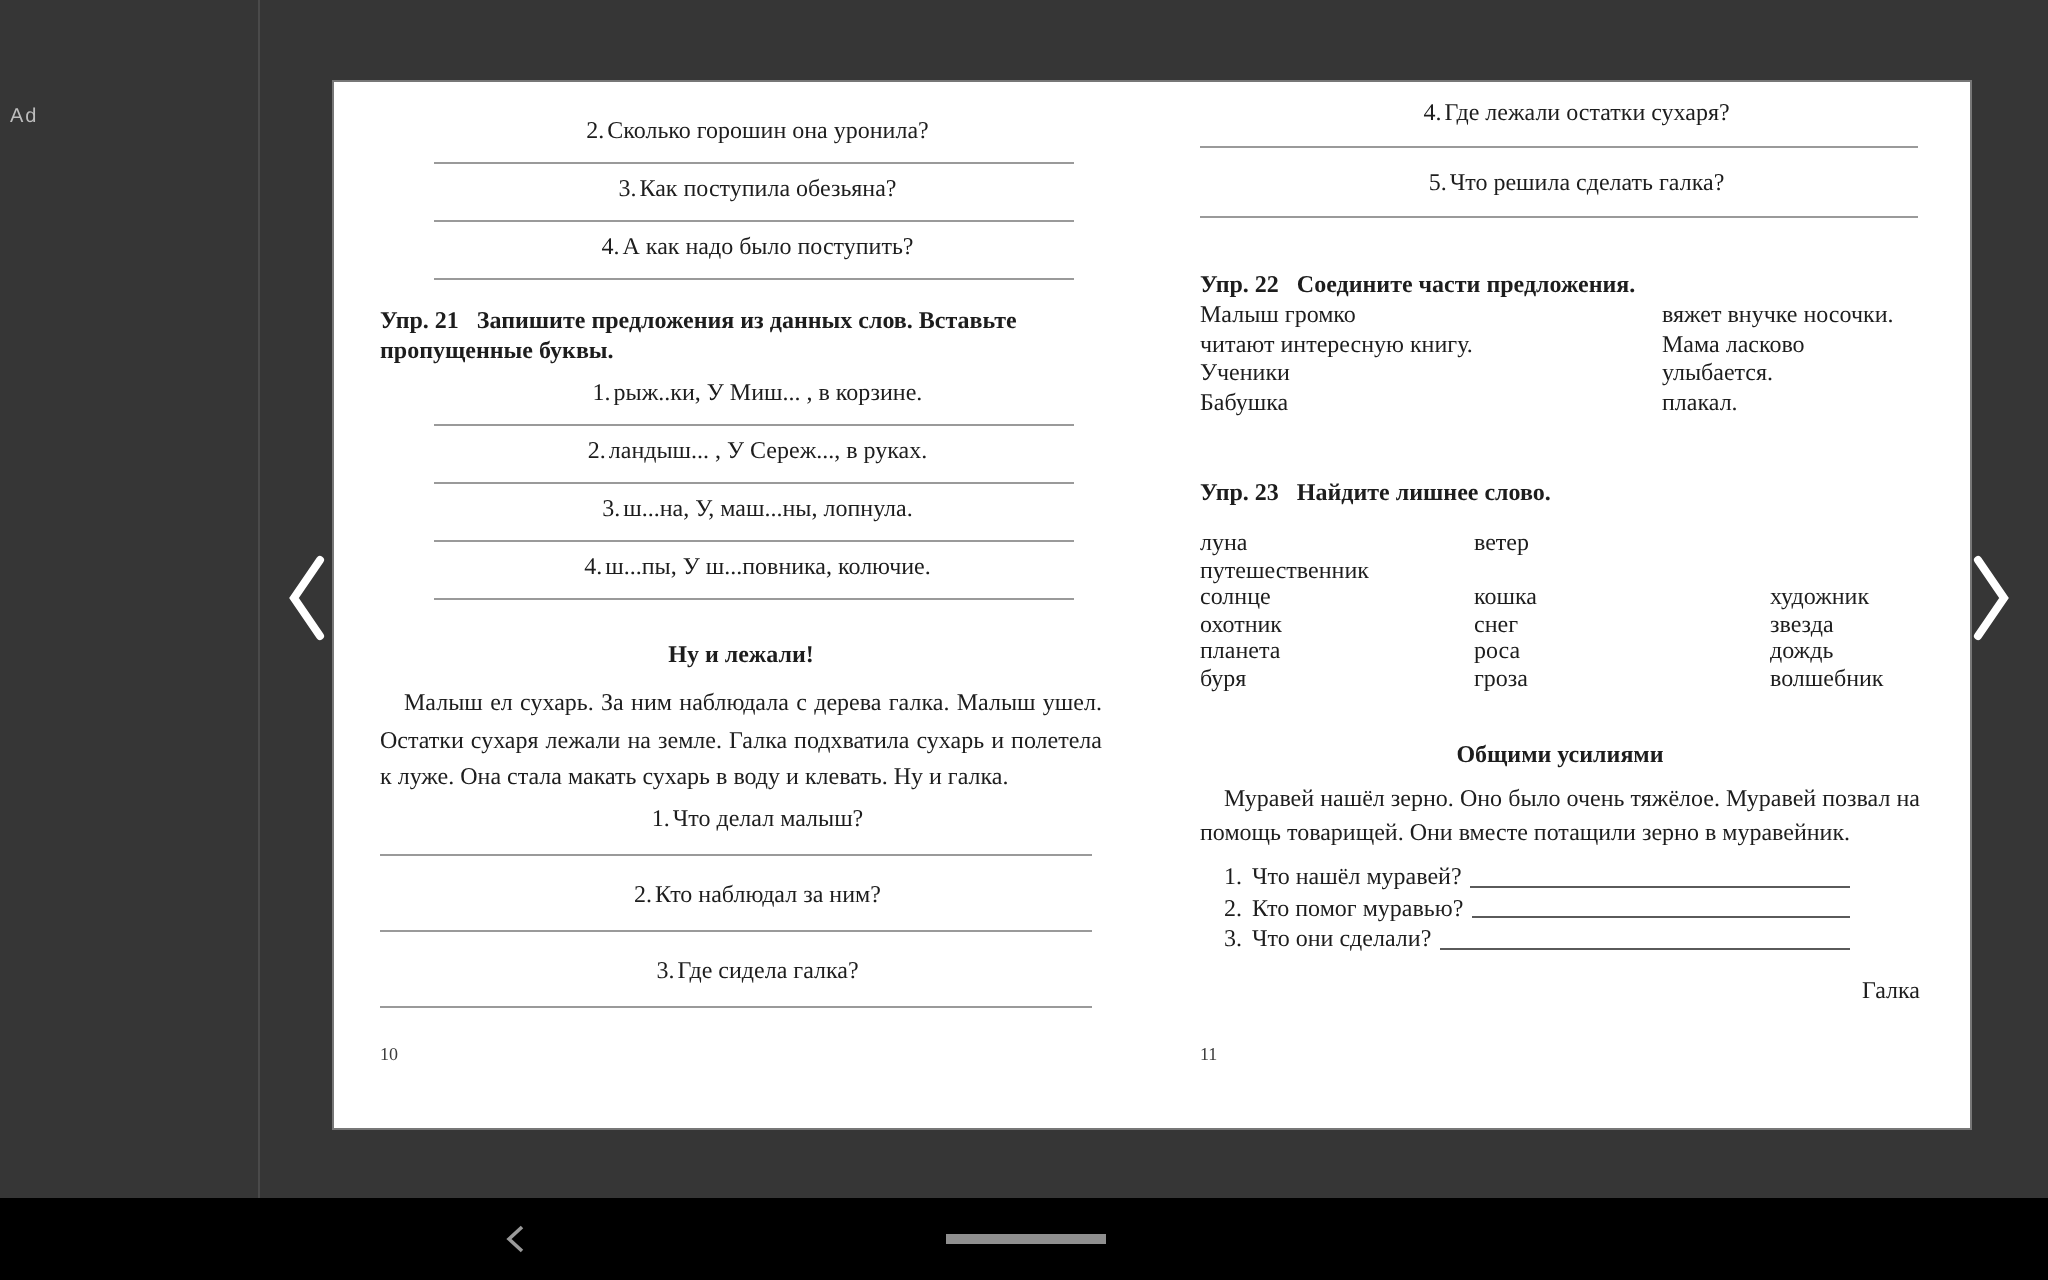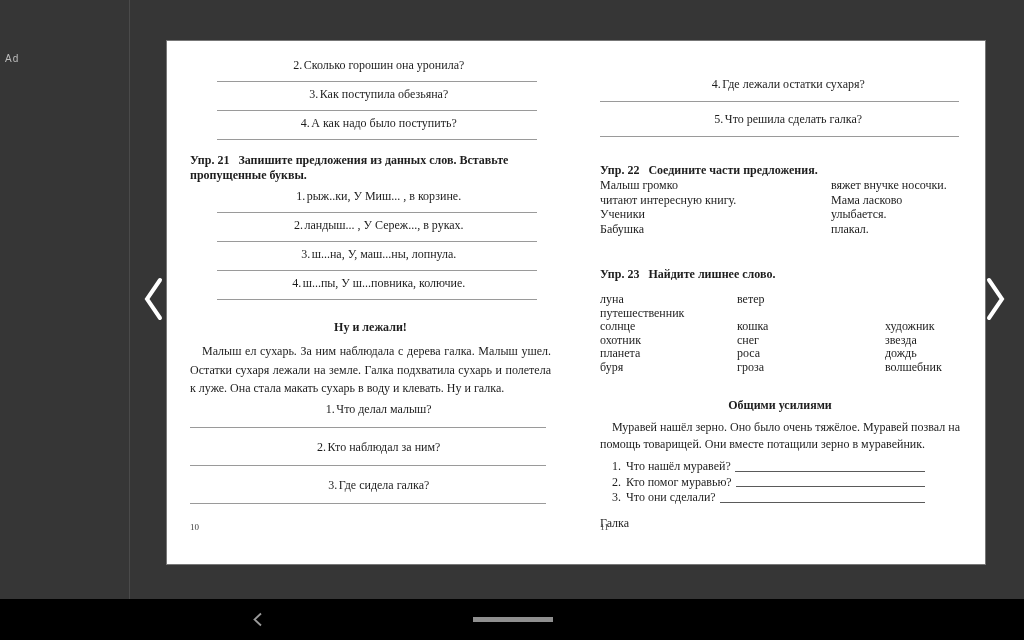--- a/index.html
+++ b/index.html
@@ -30,21 +30,21 @@
   .home-pill { position:absolute; left:473px; top:18px; width:80px; height:5px; background:#8f8f8f; }
 
   
   .sheet {
     position:absolute; left:167px; top:41px; width:818px; height:523px;
     background:#ffffff; color:#1d1d1d;
     box-shadow:0 0 0 1px rgba(200,200,200,.45);
   }
   .pcol { position:absolute; top:0; height:523px; font-size:12px; }
   .pcol-left  { left:23px;  width:361px; padding-top:17px; }
-  .pcol-right { left:433px; width:360px; padding-top:36px; }
+  .pcol-right { left:433px; width:360px; padding-top:8px; }
 
   
   .qblock { margin-bottom:5px; }
   .qrow { height:14px; line-height:14px; white-space:nowrap;text-align:center; }
   .qnum { display:inline-block; margin-left:15px; width:12px; }
   .qtext { }
   .qline { height:0; border-bottom:1px solid #9a9a9a; margin-top:9px; }
   .qline.indent { margin-left:27px; width:320px; }
   .qline.full { margin-left:0; width:356px; }
   .pcol-right .qline.full { width:359px; }
@@ -69,21 +69,21 @@
   .ex22-header { margin-top:26px; }
   .pair-grid { display:grid; grid-template-columns:231px 1fr; line-height:14.5px; }
   .ex23-header { margin-top:31px; }
   .word-grid { display:grid; grid-template-columns:137px 148px 1fr; line-height:13.5px; margin-top:11px; }
   .story2-title { margin-top:24px; text-align:center; font-weight:bold; }
   .story2-text { margin:6px 0 0 0; line-height:16.5px; text-align:justify; text-indent:12px; }
   .fill-questions { margin-top:7px; }
   .fq { display:flex; margin-left:12px; width:313px; height:15.5px; line-height:15.5px; }
   .fq-num { margin-right:5px; }
   .fq-line { flex:1; border-bottom:1px solid #5a5a5a; margin-bottom:3px; margin-left:4px; }
-  .footer-title { margin-top:10px; text-align:left; }
+  .footer-title { margin-top:10px; text-align:right; }
 
   .page-num { position:absolute; left:0; top:481px; font-size:9px; color:#3d3d3d; }
 </style>
 </head>
 <body>
 
 <div class="screen">
 
   <div class="ad-label">Ad</div>
   <div class="side-divider"></div>

